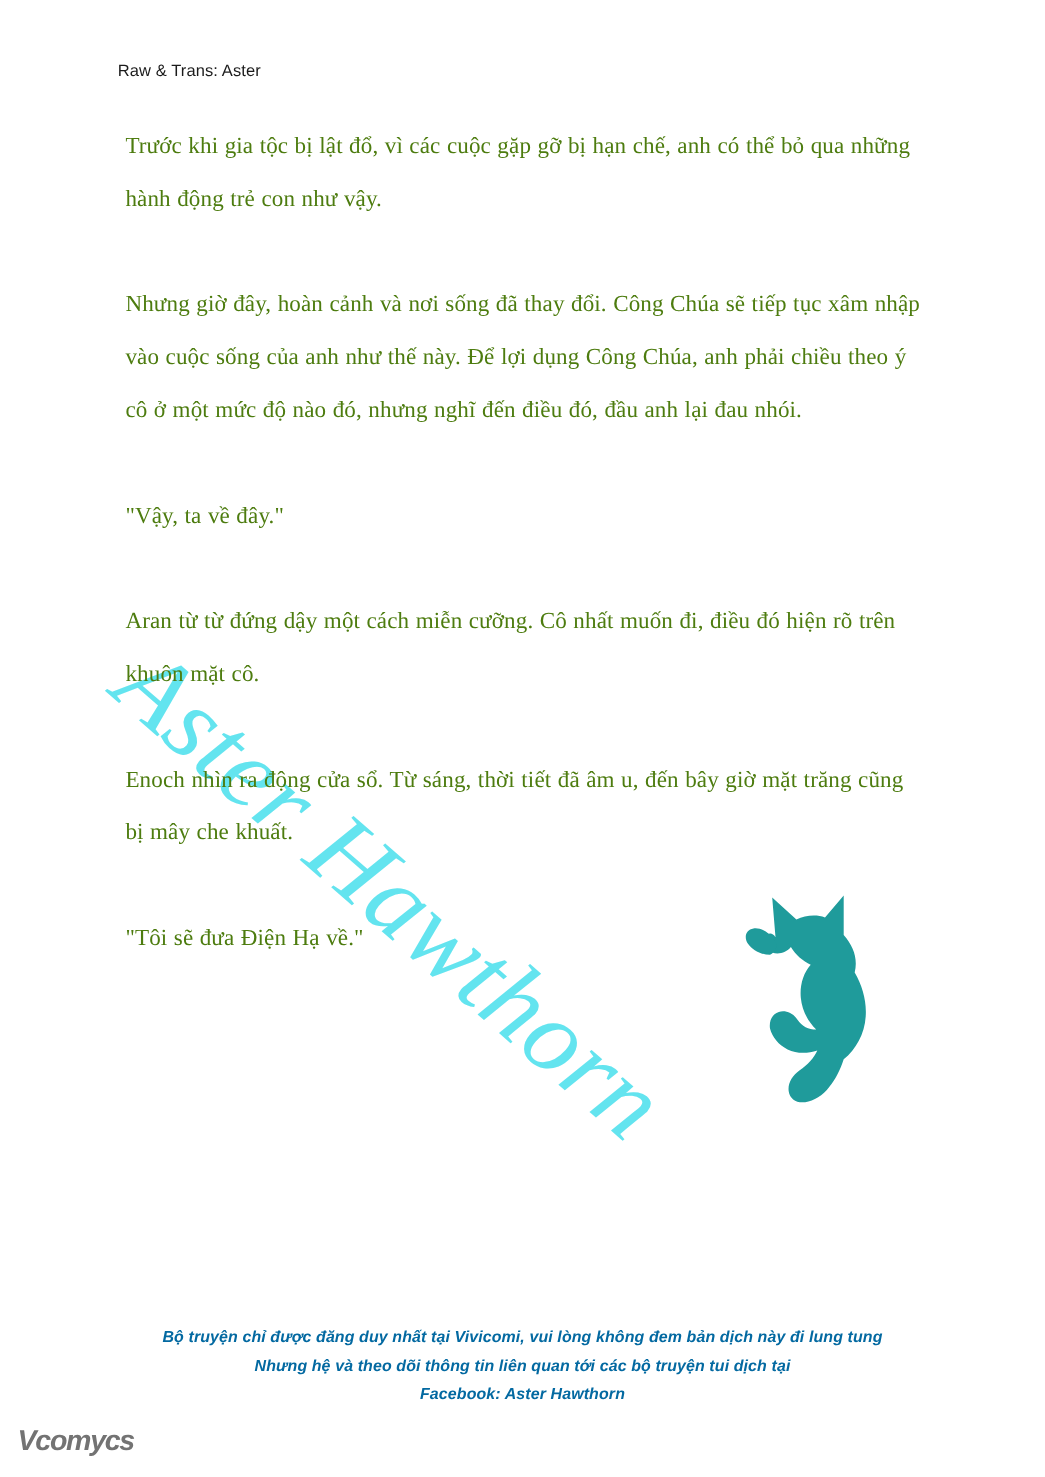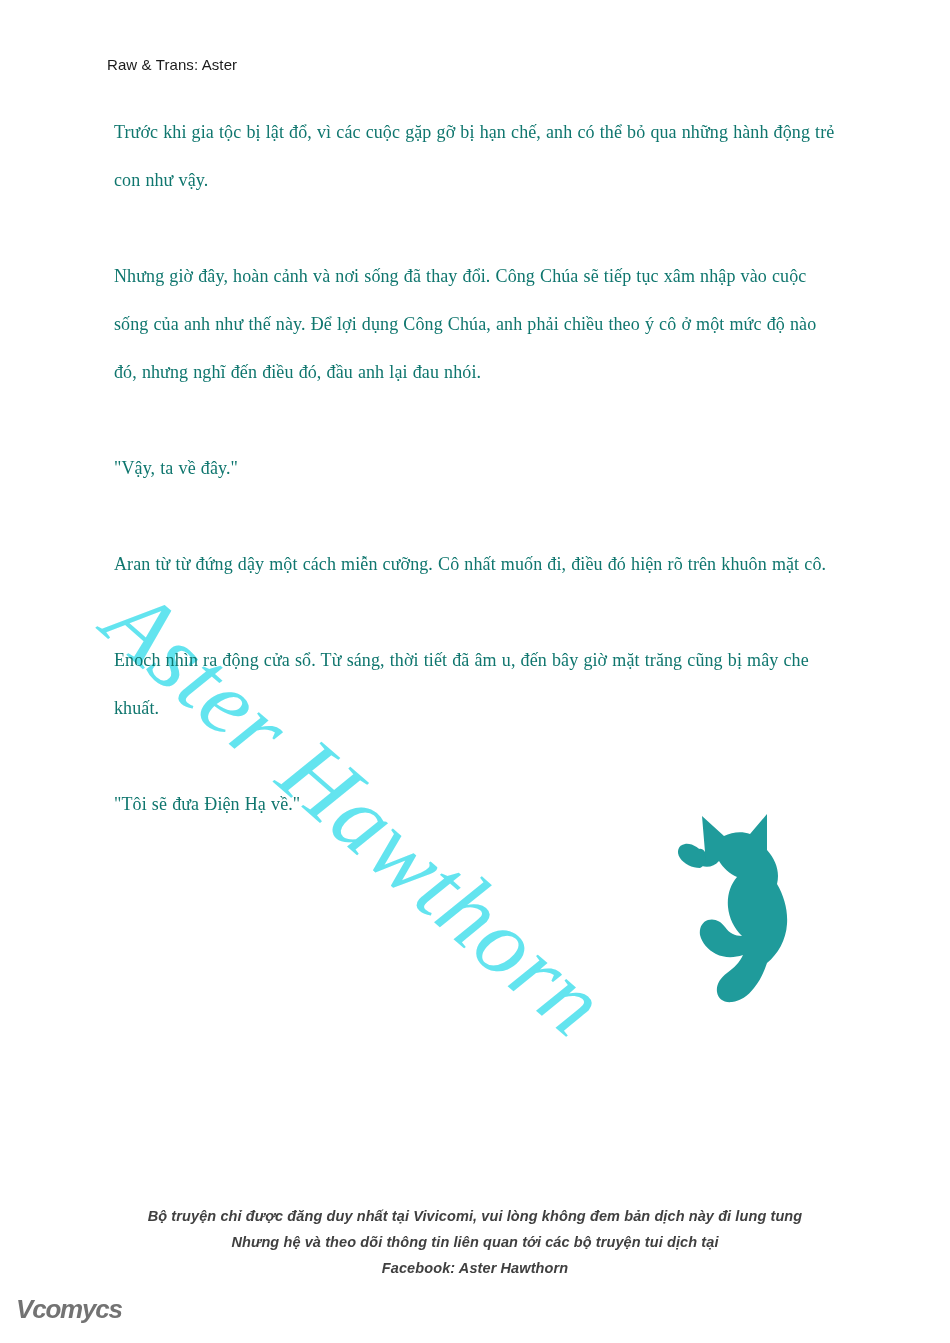--- a/index.html
+++ b/index.html
@@ -84,43 +84,43 @@
 
   #story-body {
     position: absolute;
     left: 114px;
     top: 108px;
     width: 724px;
   }
 
   .story-paragraph {
     font-family: "Liberation Serif", serif;
-    font-size: 18px;
+    font-size: 21px;
     line-height: 48px;
-    color: #0f766e;
+    color: #4d7c0f;
     margin: 0 0 48px 0;
     text-align: left;
     letter-spacing: 0.1px;
     word-spacing: 0.5px;
   }
 
   #footer-note {
     position: absolute;
     left: 0;
     top: 1203px;
     width: 950px;
     text-align: center;
     z-index: 4;
   }
   .footer-line {
     font-family: "Liberation Sans", sans-serif;
     font-size: 14.5px;
     font-style: italic;
     font-weight: bold;
-    color: #404040;
+    color: #0369a1;
     line-height: 26px;
     letter-spacing: 0.1px;
   }
 
   
   #site-logo {
     position: absolute;
     left: 16px;
     top: 1289px;
     width: 150px;

